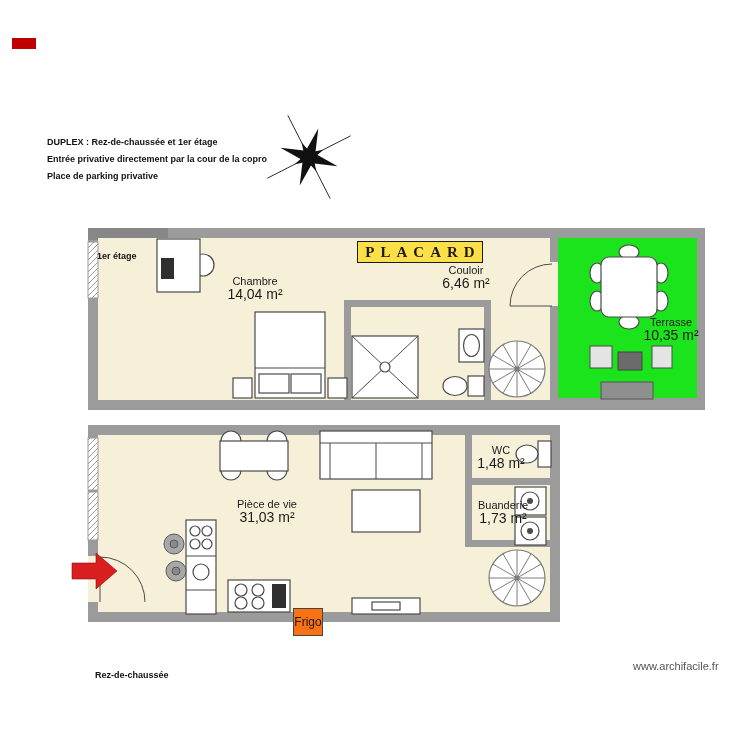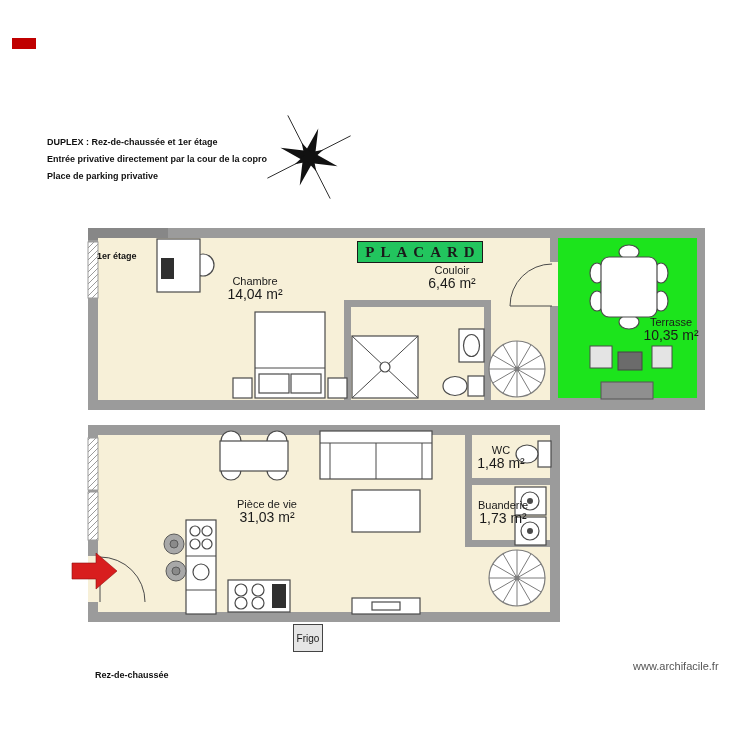--- a/index.html
+++ b/index.html
@@ -7,25 +7,25 @@
           font-family:"Liberation Sans",sans-serif;color:#1a1a1a;padding-left:8px;}
   #plan-svg{position:absolute;left:0;top:0;}
   .f{fill:#ffffff;stroke:#4a4a4a;stroke-width:1.2;}
   .ln{stroke:#4a4a4a;stroke-width:1;fill:none;}
   .marker{position:absolute;left:12px;top:38px;width:24px;height:11px;background:#c00000;}
   .header-line{position:absolute;left:47px;font-size:9px;font-weight:bold;white-space:nowrap;color:#111;}
   .floor-label{position:absolute;font-size:9px;font-weight:bold;color:#111;white-space:nowrap;margin-top:44px;}
   .room-label{position:absolute;transform:translateX(-50%);text-align:center;white-space:nowrap;}
   .room-label .name{display:block;font-size:11px;line-height:13px;}
   .room-label .area{display:block;font-size:14px;line-height:12px;}
-  .placard{position:absolute;left:357px;top:241px;width:124px;height:20px;background:#22c55e;
+  .placard{position:absolute;left:357px;top:241px;width:124px;height:20px;background:#fde047;
            border:1px solid #1a1a1a;font-family:"Liberation Serif",serif;font-weight:bold;
            font-size:15px;letter-spacing:6px;text-indent:6px;text-align:center;line-height:20px;}
-  .frigo{position:absolute;left:293px;top:624px;width:28px;height:26px;border:1px solid #444;
-         background:#e5e5e5;font-size:10px;display:flex;align-items:center;justify-content:center;}
+  .frigo{position:absolute;left:293px;top:608px;width:28px;height:26px;border:1px solid #444;
+         background:#f97316;font-size:12px;display:flex;align-items:center;justify-content:center;}
   .footer{position:absolute;left:633px;top:660px;font-size:11px;color:#555;}
 </style>
 </head>
 <body>
 
 <div id="canvas">
 
   <svg id="plan-svg" width="750" height="750" viewBox="0 0 750 750">
     <defs>
       <pattern id="hatch" width="6" height="6" patternUnits="userSpaceOnUse">
@@ -222,21 +222,21 @@
 
   <div class="floor-label" style="left:97px;top:207px">1er étage</div>
   <div class="floor-label" style="left:95px;top:626px">Rez-de-chaussée</div>
 
   <div class="placard">PLACARD</div>
 
   <div class="room-label" style="left:255px;top:275px">
     <span class="name">Chambre</span>
     <span class="area">14,04 m²</span>
   </div>
-  <div class="room-label" style="left:452px;top:264px">
+  <div class="room-label" style="left:466px;top:264px">
     <span class="name">Couloir</span>
     <span class="area">6,46 m²</span>
   </div>
   <div class="room-label" style="left:671px;top:316px">
     <span class="name">Terrasse</span>
     <span class="area">10,35 m²</span>
   </div>
   <div class="room-label" style="left:267px;top:498px">
     <span class="name">Pièce de vie</span>
     <span class="area">31,03 m²</span>

